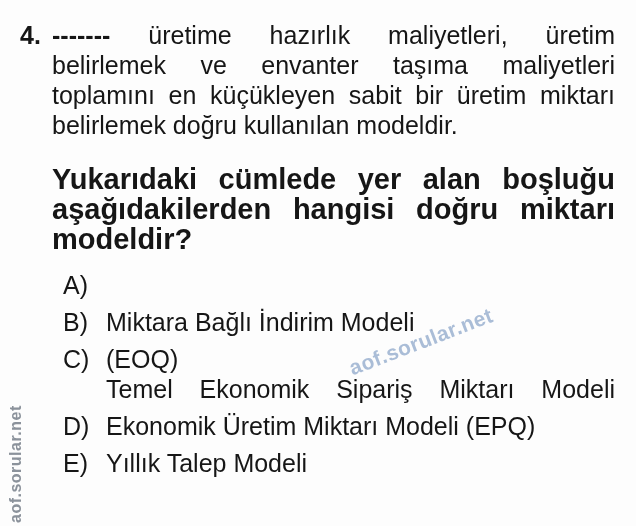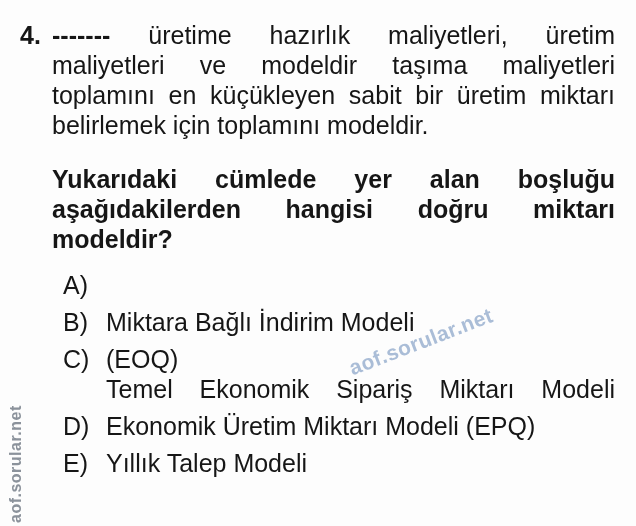--- a/index.html
+++ b/index.html
@@ -18,21 +18,21 @@
     position: absolute; left: 20px; top: 21px;
     font-size: 25px; font-weight: bold;
   }
 
   .q-body {
     position: absolute; left: 52px; top: 20px; width: 563px;
     font-size: 25px; line-height: 30px;
   }
   .q-prompt {
     position: absolute; left: 52px; top: 164px; width: 563px;
-    font-size: 25px; line-height: 30px; font-weight: bold;
+    font-size: 29px; line-height: 30px; font-weight: bold;
   }
   .line { height: 30px; overflow: visible; white-space: nowrap; }
   .just { text-align: justify; text-align-last: justify; text-justify: inter-word; white-space: normal; }
   .dashes { font-weight: bold; }
 
   .options {
     position: absolute; left: 63px; top: 270px; width: 552px;
     font-size: 25px; line-height: 30px;
   }
   .option { display: flex; margin-bottom: 7px; }
@@ -63,23 +63,23 @@
 <div class="page">
 
   <div class="sidebar-watermark">aof.sorular.net</div>
 
   <div class="diagonal-watermark">aof.sorular.net</div>
 
   <div class="q-number">4.</div>
 
   <div class="q-body">
     <div class="line just"><span class="dashes">-------</span> <span>üretime hazırlık maliyetleri, üretim</span></div>
-    <div class="line just">maliyetleri ve modeldir taşıma maliyetleri</div>
+    <div class="line just">belirlemek ve envanter taşıma maliyetleri</div>
     <div class="line just">toplamını en küçükleyen sabit bir üretim miktarı</div>
-    <div class="line">belirlemek için toplamını modeldir.</div>
+    <div class="line">belirlemek doğru kullanılan modeldir.</div>
   </div>
 
   <div class="q-prompt">
     <div class="line just">Yukarıdaki cümlede yer alan boşluğu</div>
     <div class="line just">aşağıdakilerden hangisi doğru miktarı</div>
     <div class="line">modeldir?</div>
   </div>
 
   <div class="options" id="options">
       <div class="option">

